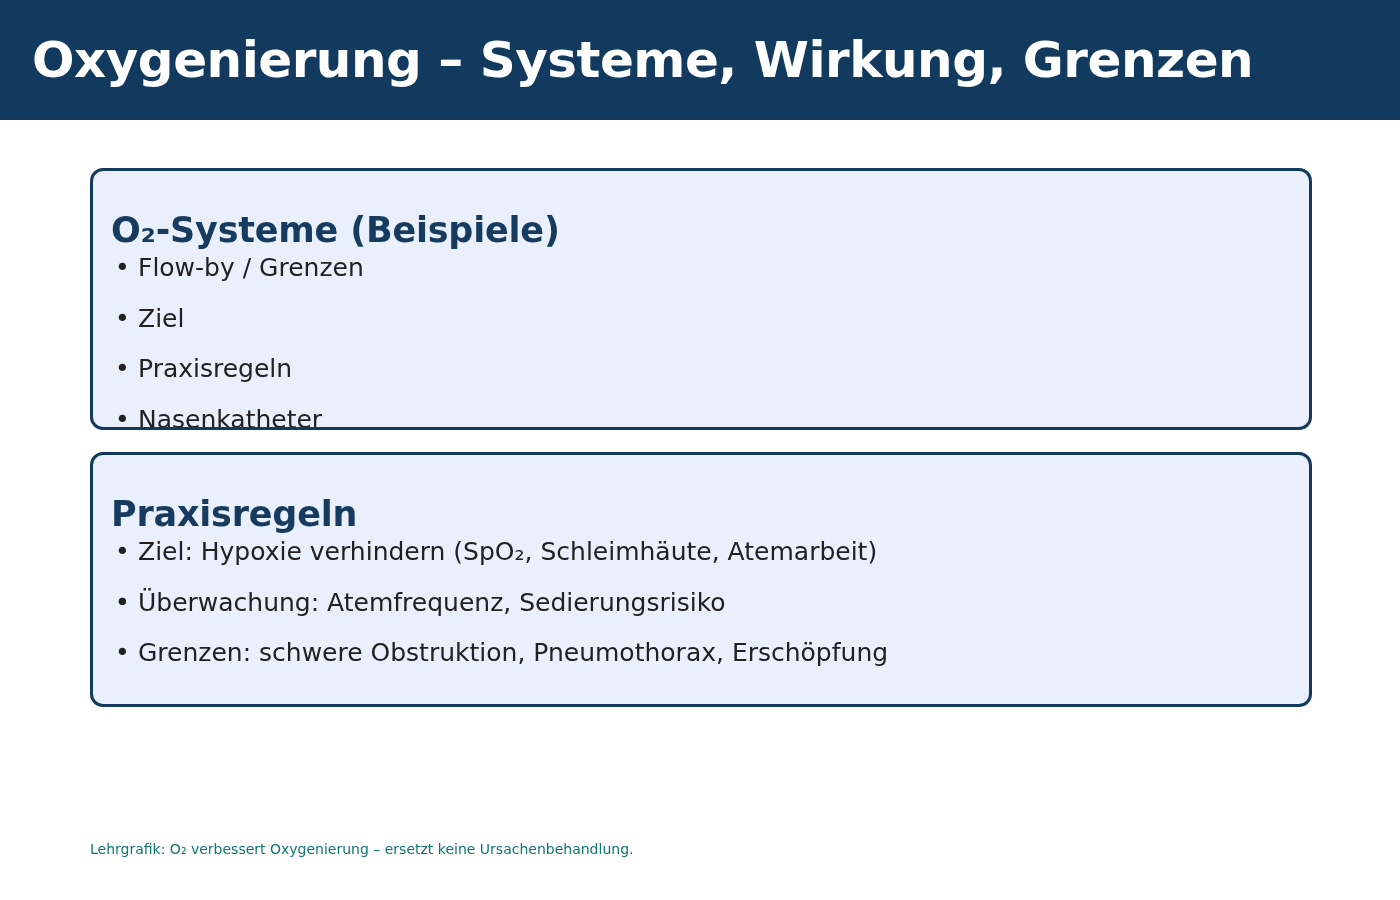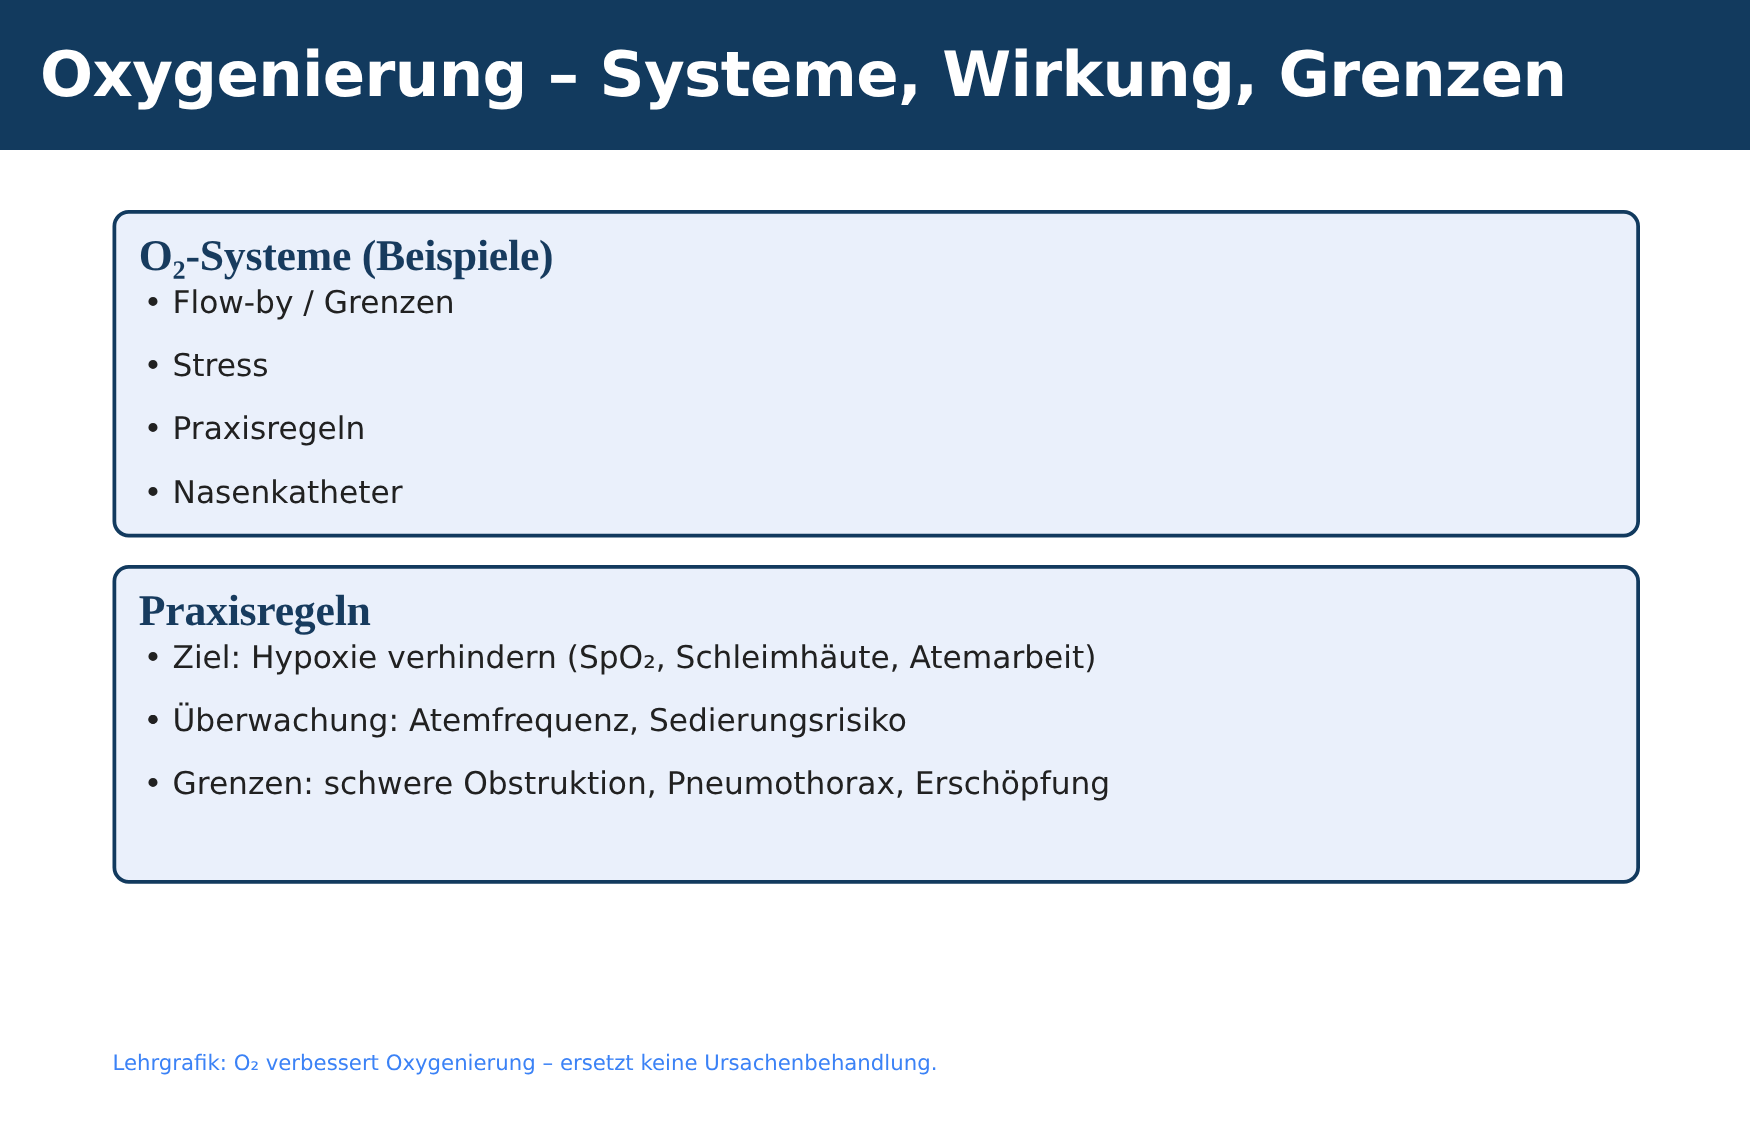--- a/index.html
+++ b/index.html
@@ -69,27 +69,26 @@
   .card-rules {
     left: 90px;
     top: 332px;         
     width: 1222px;
     height: 255px;      
     z-index: 2;
   }
 
   .card-title {
     margin: 0;
-    padding: 14px 0 0 18px;
+    padding: 40px 0 0 18px;
     color: #173B5E;
     font-size: 35px;
     font-weight: bold;
     line-height: 1.12;
     letter-spacing: -0.2px;
-    font-family: Liberation Serif, serif;
   }
   .card-list {
     list-style: none;
     margin: 0;
     padding: 4px 0 0 18px;
   }
   .card-list li {
     position: relative;
     padding-left: 27px;
     margin: 0 0 22px 0;
@@ -105,22 +104,22 @@
     color: #212121;
     font-size: 25px;
     line-height: 1.14;
   }
 
   
   .footer-note {
     position: absolute;
     left: 90px;
     top: 840px;
-    color: #3b82f6;
-    font-size: 17px;
+    color: #0f766e;
+    font-size: 14px;
     line-height: 1.3;
     white-space: nowrap;
   }
 </style>
 </head>
 <body>
 
 <div class="header-bar">
   <div class="header-title">Oxygenierung – Systeme, Wirkung, Grenzen</div>
 </div>
@@ -129,21 +128,21 @@
 
   <div class="card card-systems">
     <h2 class="card-title">O₂-Systeme (Beispiele)</h2>
     <ul class="card-list">
       <li>
         <span class="bullet-dot">•</span>
         <span>Flow-by / Grenzen</span>
       </li>
       <li>
         <span class="bullet-dot">•</span>
-        <span>Stress</span>
+        <span>Ziel</span>
       </li>
       <li>
         <span class="bullet-dot">•</span>
         <span>Praxisregeln</span>
       </li>
       <li>
         <span class="bullet-dot">•</span>
         <span>Nasenkatheter</span>
       </li>
 

